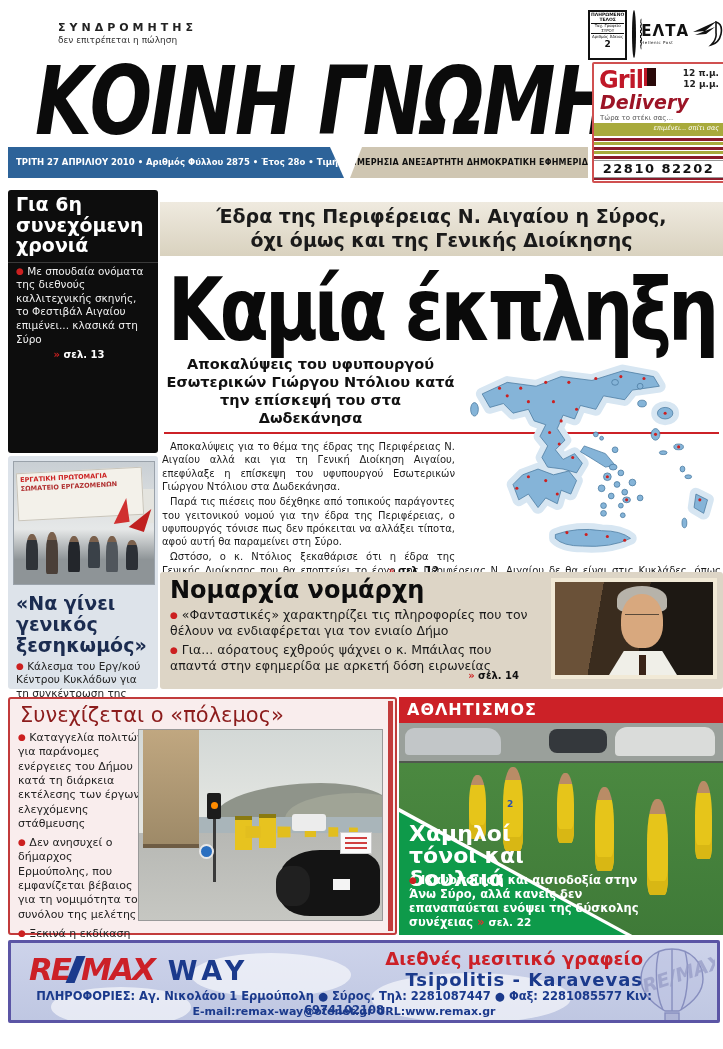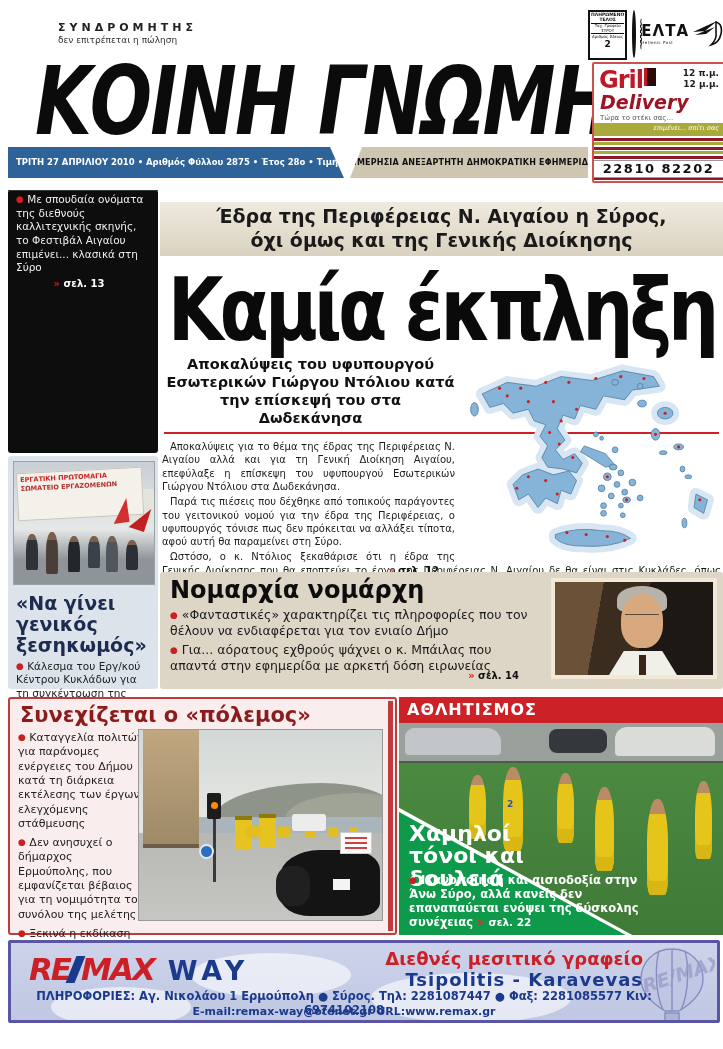--- a/index.html
+++ b/index.html
@@ -114,21 +114,21 @@
   .prefect .face{position:absolute;left:66px;top:12px;width:42px;height:54px;background:#d8a87e;border-radius:48% 48% 42% 42%;}
   .prefect .glasses{position:absolute;left:70px;top:32px;width:34px;height:7px;border-top:1.5px solid #5a4a3a;}
   .prefect .shirt{position:absolute;left:40px;bottom:-4px;width:96px;height:28px;background:#f0efe8;
         clip-path:polygon(12% 100%,30% 0,70% 0,88% 100%);}
   .prefect .tie{position:absolute;left:84px;bottom:0;width:7px;height:20px;background:#3a2418;}
 
   
   .parking{left:8px;top:697px;width:389px;height:238px;background:#f9eded;border:2px solid #c23b3b;
         border-radius:3px;box-sizing:border-box;padding:4px 8px;}
   .parking::after{content:"";position:absolute;right:2px;top:2px;bottom:2px;width:5px;background:#c23b3b;}
-  .parking .head{font-size:21px;font-weight:bold;color:#8c1c1c;line-height:1.1;margin:1px 0 4px 2px;}
+  .parking .head{font-size:21px;font-weight:normal;color:#8c1c1c;line-height:1.1;margin:1px 0 4px 2px;}
   .parking .col{width:128px;}
   .parking .b{font-size:11px;line-height:1.3;margin:0 0 5px 0;color:#222;}
   .parking .ref{width:128px;}
   .street{position:absolute;right:12px;top:30px;width:243px;height:190px;border:1px solid #999;overflow:hidden;
         background:linear-gradient(#d3d8d6,#e4e6e2 45%);}
   .street .hill{position:absolute;left:30%;top:28%;width:75%;height:20%;background:#8f948a;border-radius:60% 40% 0 0/100% 70% 0 0;}
   .street .hill2{position:absolute;left:60%;top:33%;width:50%;height:14%;background:#a0a496;border-radius:60% 40% 0 0/100% 80% 0 0;}
   .street .sea{position:absolute;left:20%;top:46%;width:80%;height:9%;background:#a9b5ba;}
   .street .road{position:absolute;left:0;top:54%;width:100%;height:46%;background:linear-gradient(#b7b8b4,#c6c7c2);}
   .street .bldg{position:absolute;left:4px;top:0;width:56px;height:60%;background:linear-gradient(#c0a780,#9e8a68);border-bottom:4px solid #6e5c44;}
@@ -237,20 +237,21 @@
     <div class="phone">22810 82202</div>
     <div class="stripes2"></div>
   </div>
 
   <div class="abs datebar">
     <div class="blue">ΤΡΙΤΗ 27 ΑΠΡΙΛΙΟΥ 2010 • Αριθμός Φύλλου 2875 • Έτος 28ο • Τιμή Φύλλου 0,50€</div>
     <div class="beige">ΗΜΕΡΗΣΙΑ ΑΝΕΞΑΡΤΗΤΗ ΔΗΜΟΚΡΑΤΙΚΗ ΕΦΗΜΕΡΙΔΑ ΤΩΝ ΚΥΚΛΑΔΩΝ</div>
   </div>
 
   <div class="abs festival">
+    <div class="head">Για 6η συνεχόμενη χρονιά</div>
     <div class="sum">
       <span class="dot">●</span>
       <span>Με σπουδαία ονόματα της διεθνούς καλλιτεχνικής σκηνής, το Φεστιβάλ Αιγαίου επιμένει... κλασικά στη Σύρο</span>
     </div>
     <div class="pref white">
       <span class="arr">»</span>
       <span>σελ. 13</span>
     </div>
   </div>
 

